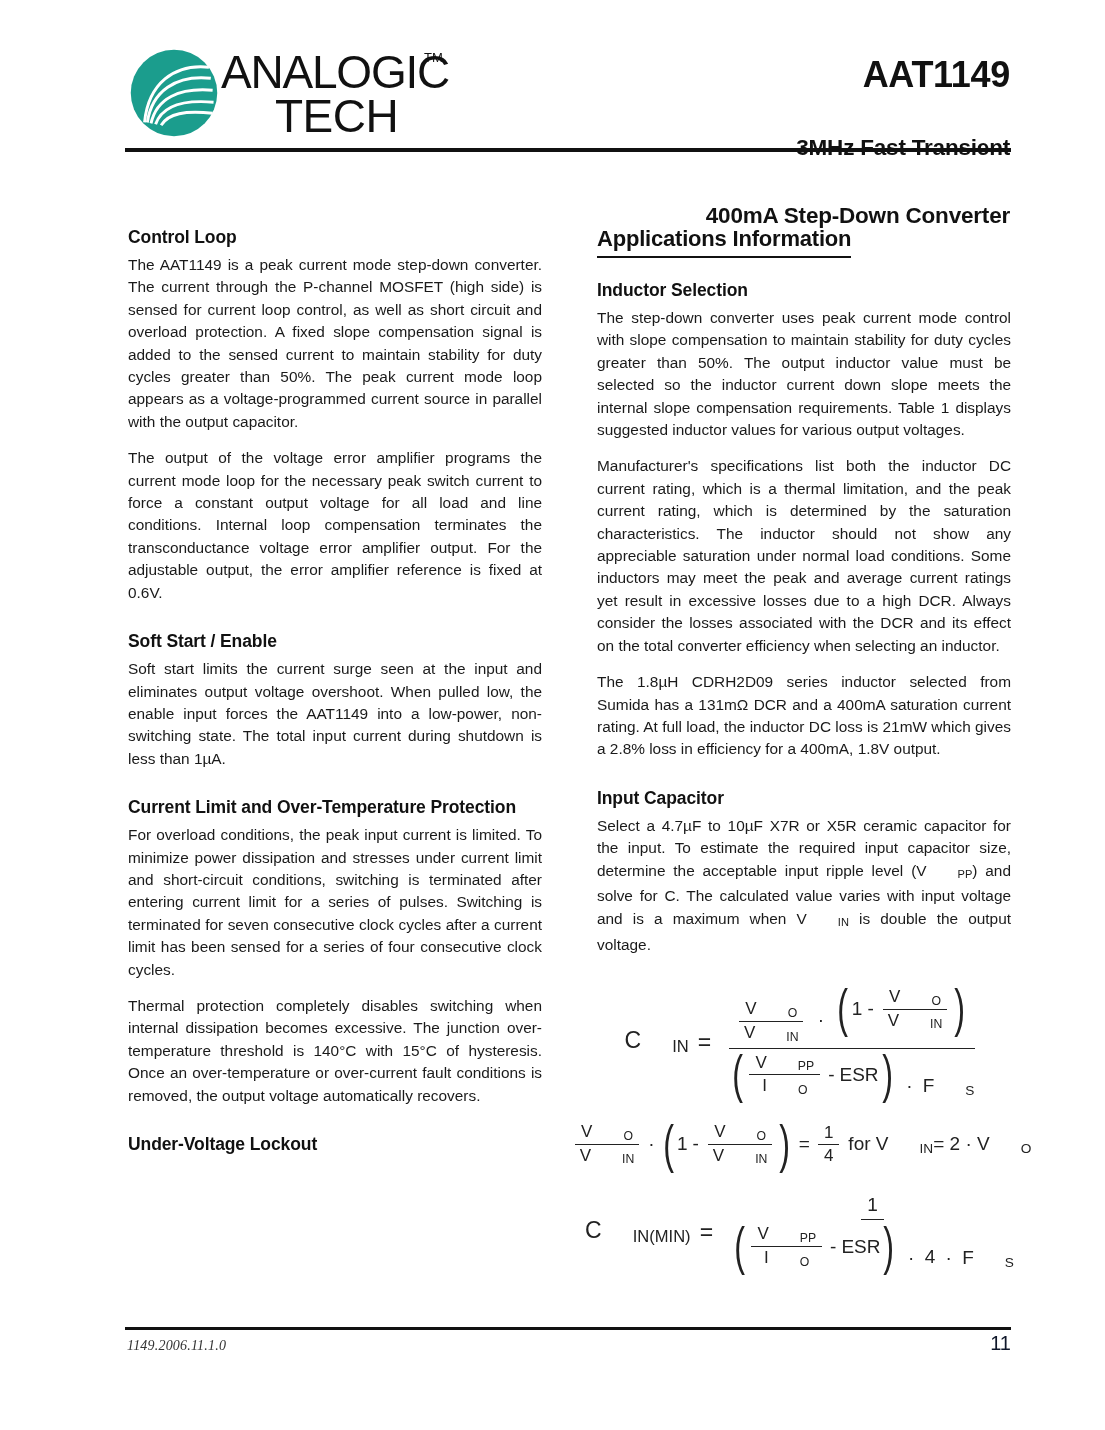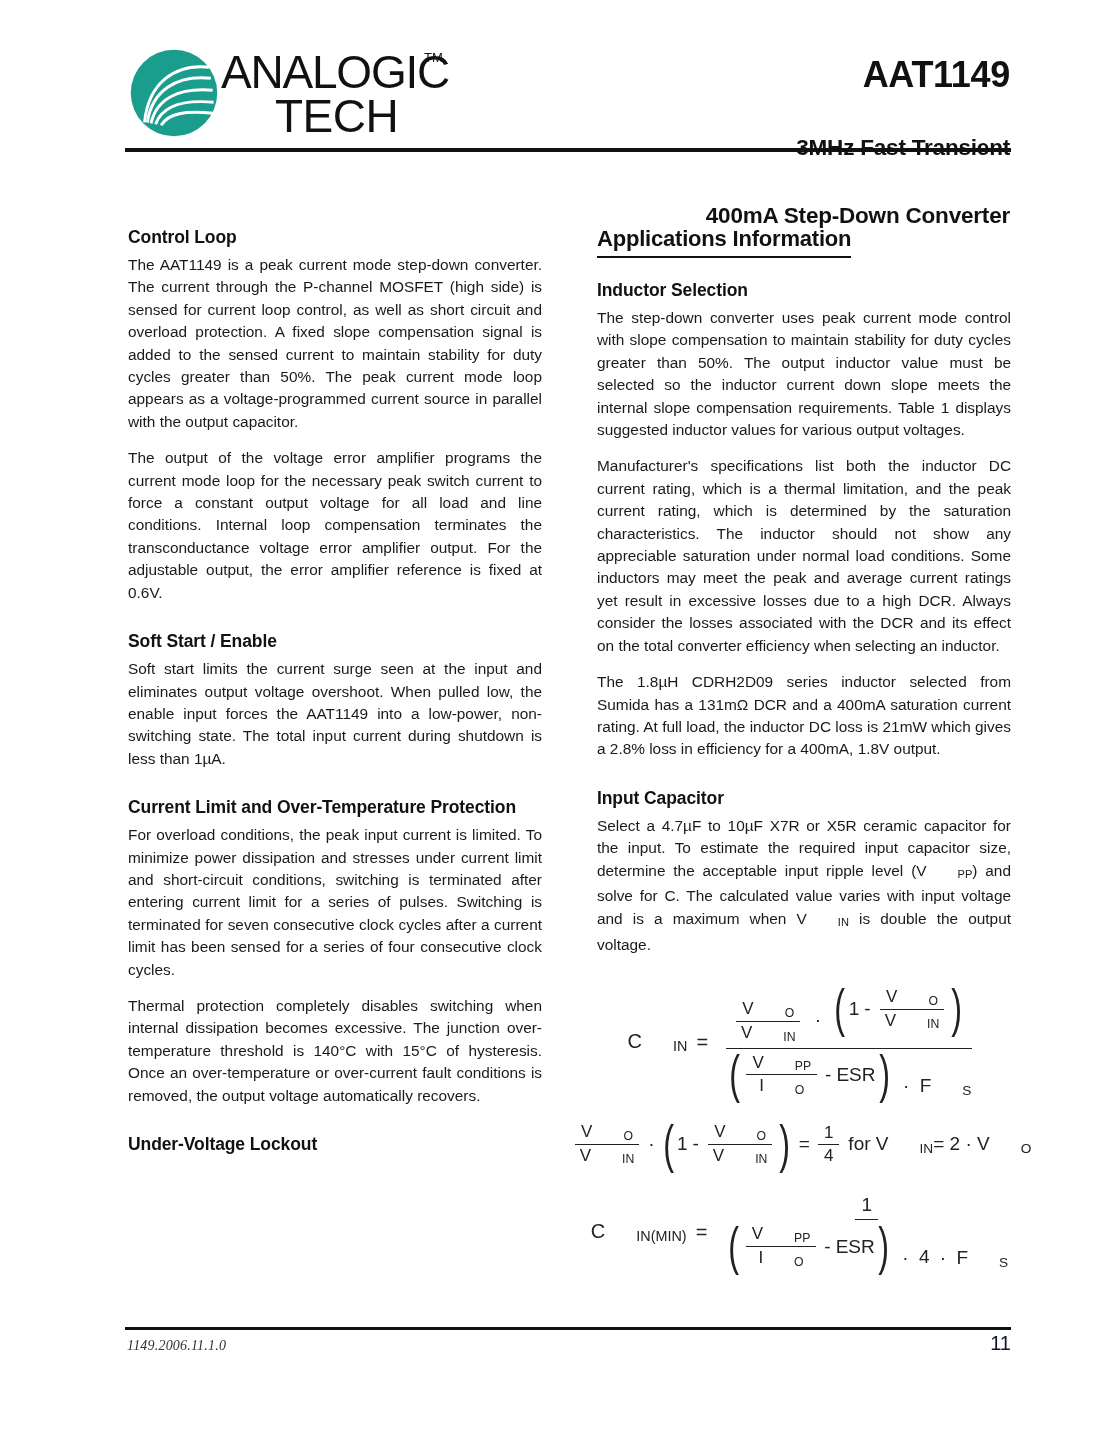--- a/index.html
+++ b/index.html
@@ -168,21 +168,21 @@
     justify-content: center;
     font-size: 19px;
     color: #222;
     font-family: "Liberation Sans", sans-serif;
   }
   .eq1 { margin-top: 10px; }
   .eq2 { margin-top: 22px; }
   .eq3 { margin-top: 26px; }
 
   .lhs {
-    font-size: 20px;
+    font-size: 23px;
     margin-right: 9px;
     white-space: nowrap;
   }
   .frac {
     display: inline-flex;
     flex-direction: column;
     align-items: center;
     vertical-align: middle;
     margin: 0 3px;
   }

